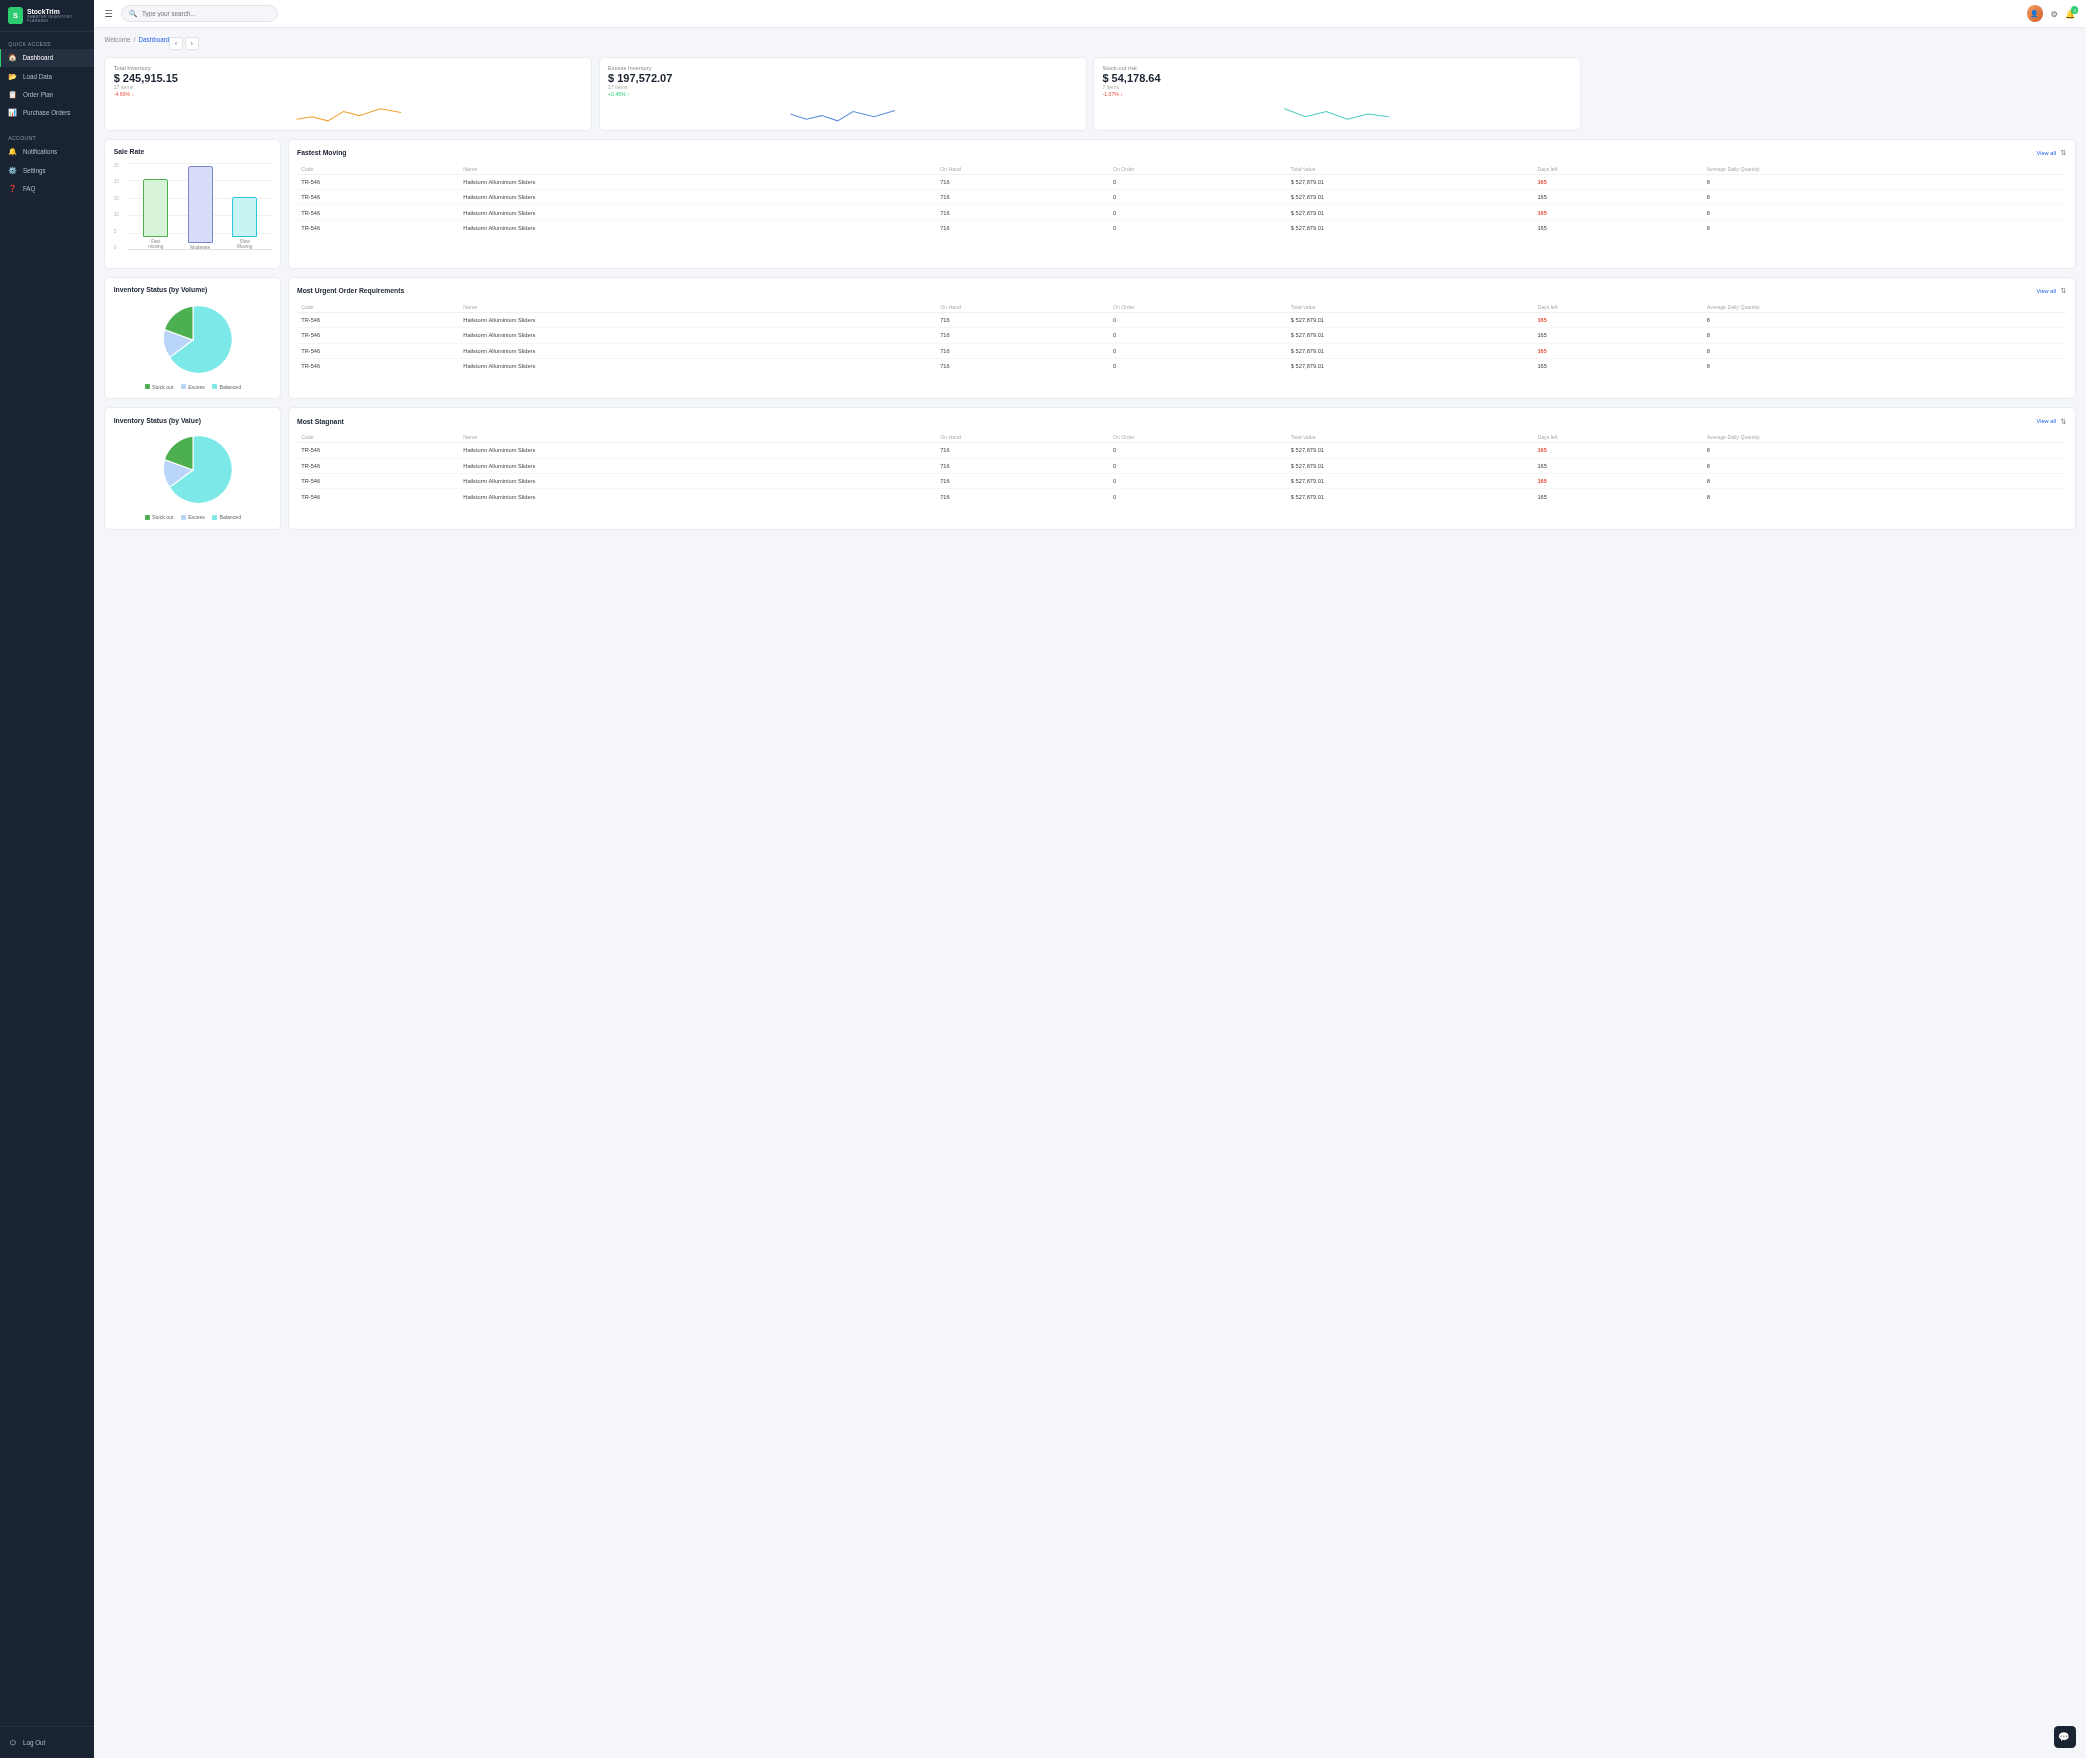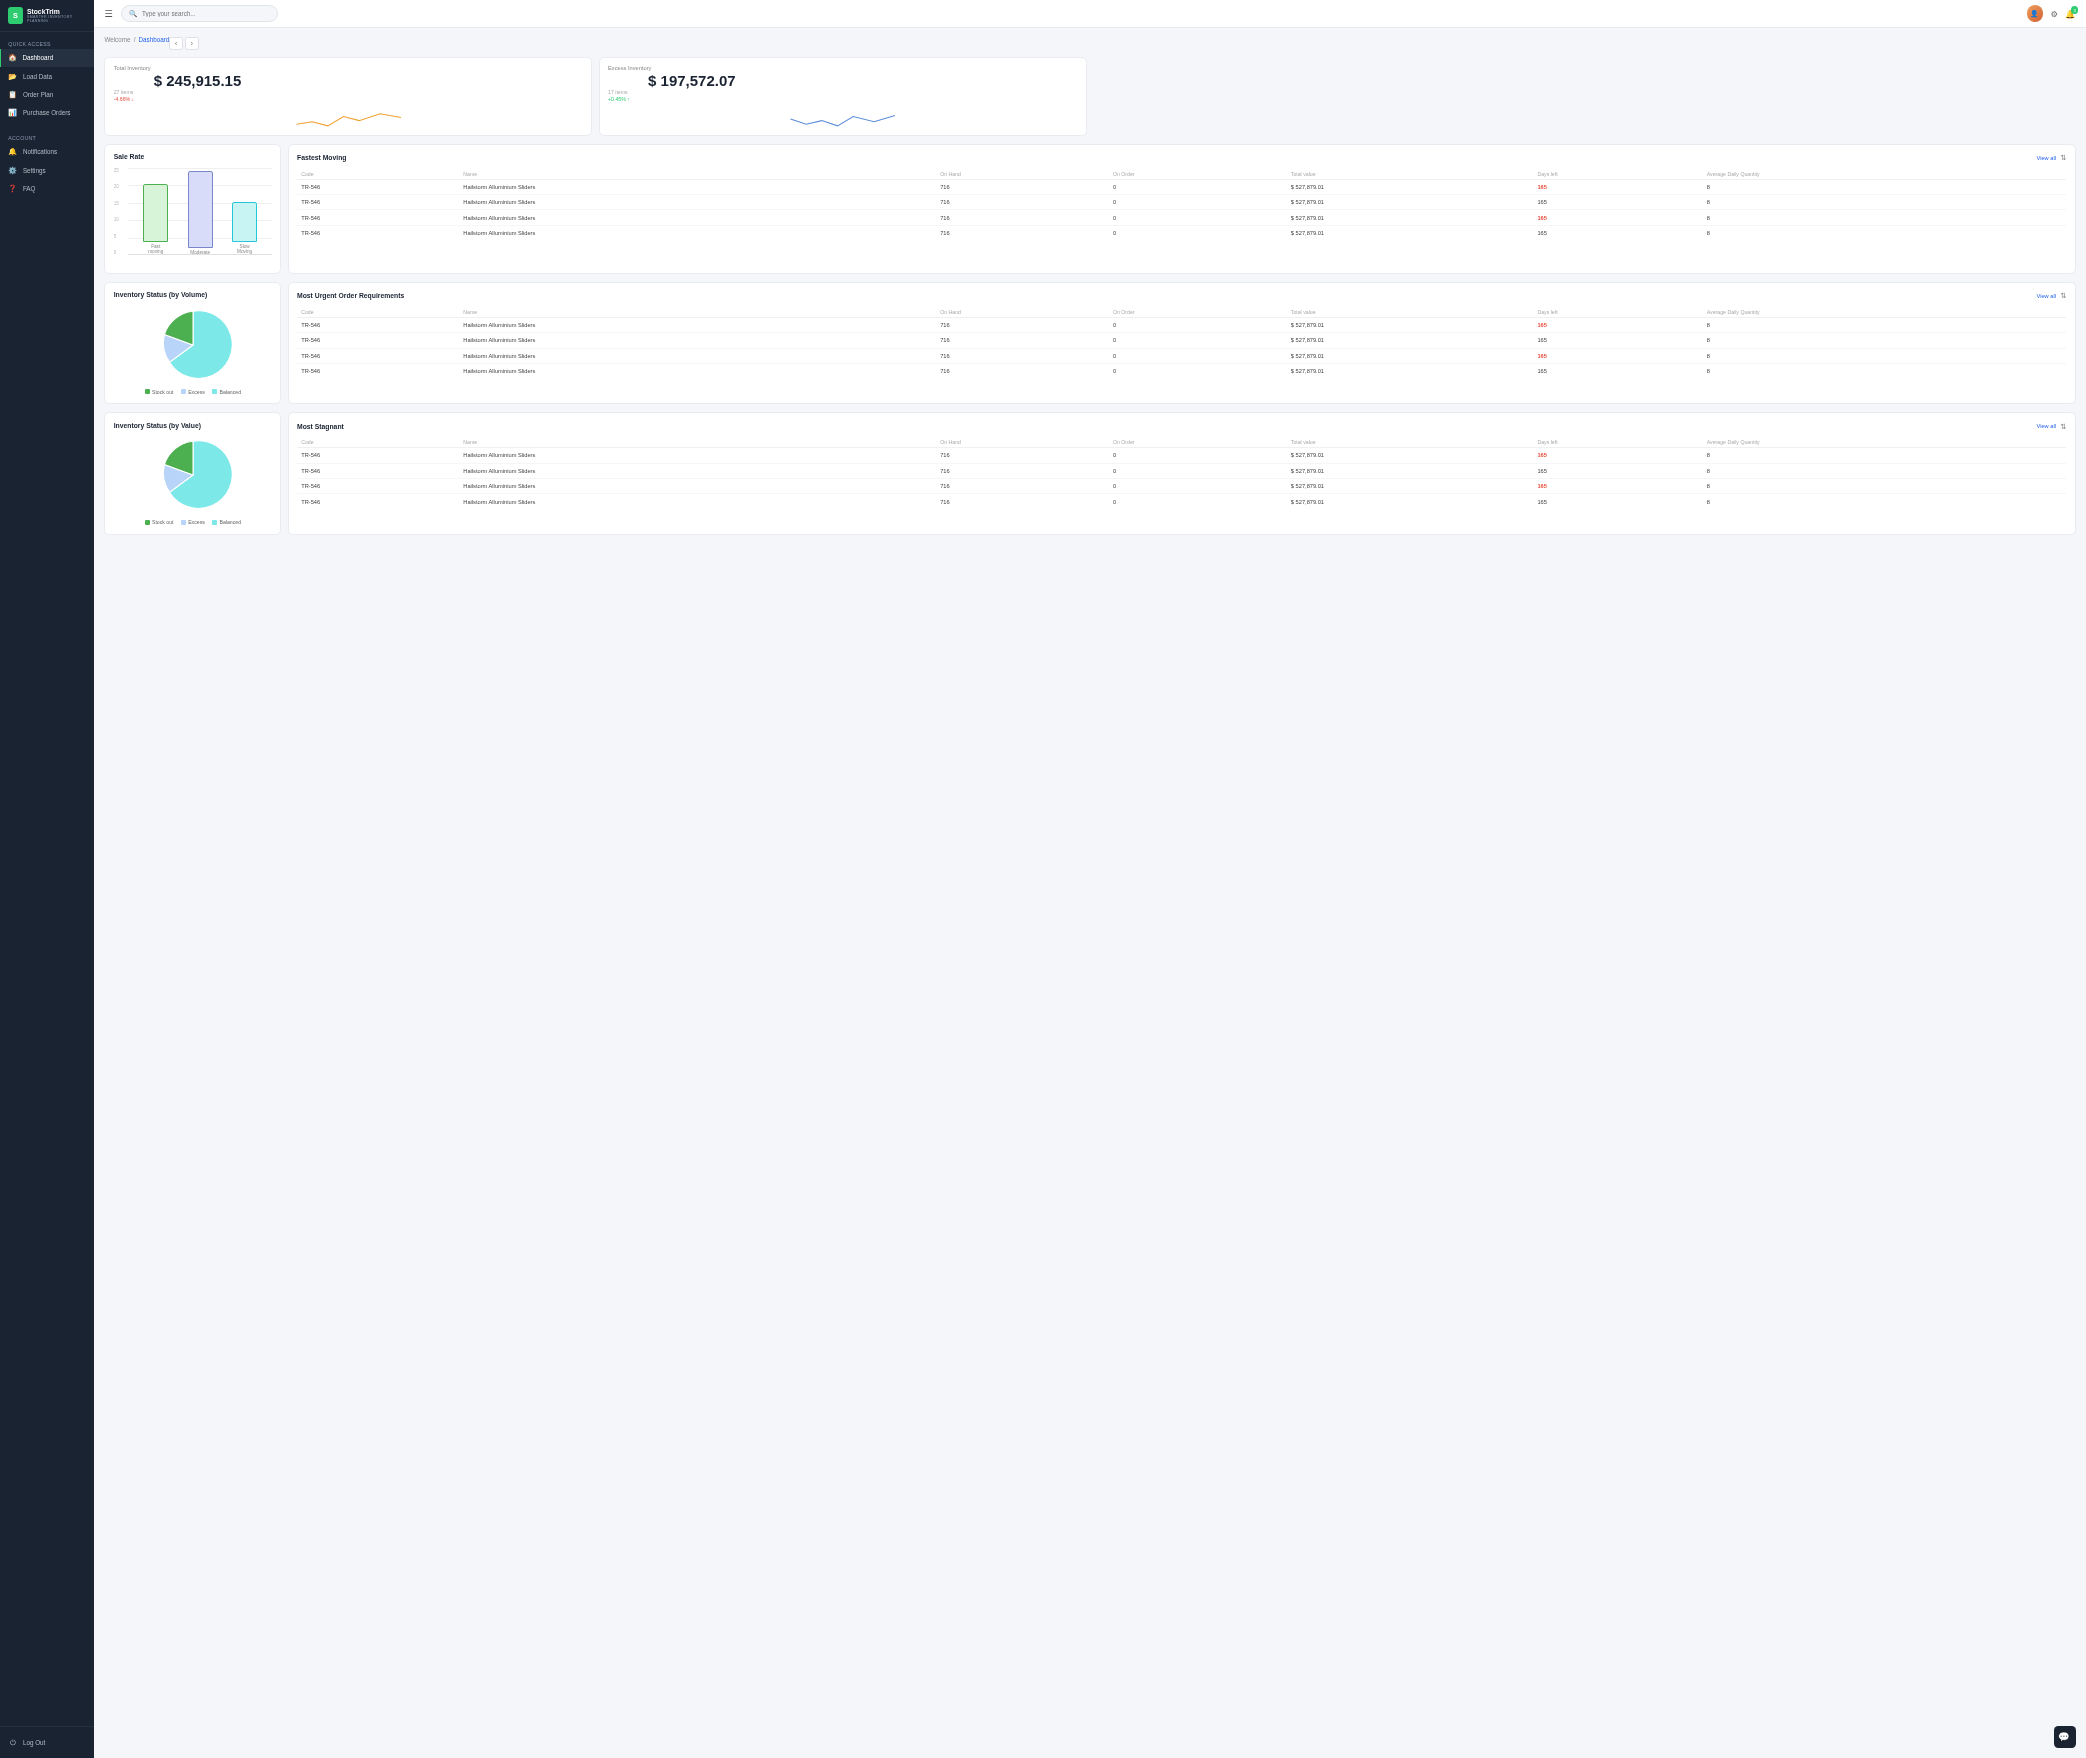--- a/index.html
+++ b/index.html
@@ -151,21 +151,21 @@
       margin-bottom: 8.3px;
     }
     .stat-card {
       background: #fff;
       border-radius: 5.2px;
       padding: 7.3px 8.3px 5.2px;
       border: 0.5px solid #e8ecf0;
       overflow: hidden;
     }
     .stat-label { font-size: 5.7px; color: #888; margin-bottom: 1px; }
-    .stat-value { font-size: 15px; font-weight: 700; color: #1a2332; margin-left: 40px; }
+    .stat-value { font-size: 11px; font-weight: 700; color: #1a2332; }
     .stat-sub { font-size: 5.2px; margin-top: 0.5px; }
     .stat-sub.down { color: #e74c3c; }
     .stat-sub.up { color: #2ecc71; }
     .stat-items { font-size: 5.2px; color: #aaa; }
     .mini-chart { height: 23.5px; margin-top: 4.2px; }
 
     
     .two-col {
       display: grid;
       grid-template-columns: 177px 1fr;
@@ -380,20 +380,31 @@
         <div class="stat-value">$ 197,572.07</div>
         <div class="stat-items">17 items</div>
         <div class="stat-sub up">+0.45% ↑</div>
         <div class="mini-chart">
           <svg width="100%" height="23.5" viewBox="0 0 200 45">
             <polyline points="0,25 30,35 60,28 90,38 120,20 160,30 200,18" fill="none" stroke="#5b8dd9" stroke-width="2"></polyline>
           </svg>
         </div>
       </div>
 
+      <div class="stat-card">
+        <div class="stat-label">Stock-out risk</div>
+        <div class="stat-value">$ 54,178.64</div>
+        <div class="stat-items">7 items</div>
+        <div class="stat-sub down">-1.07% ↓</div>
+        <div class="mini-chart">
+          <svg width="100%" height="23.5" viewBox="0 0 200 45">
+            <polyline points="0,15 40,30 80,20 120,35 160,25 200,30" fill="none" stroke="#4ecdc4" stroke-width="2"></polyline>
+          </svg>
+        </div>
+      </div>
 
 
     </div>
 
     <div class="two-col">
 
       <div class="card">
         <div class="card-title">Sale Rate</div>
         <div style="position:relative; height:97px; padding-left:14.6px;">
 

